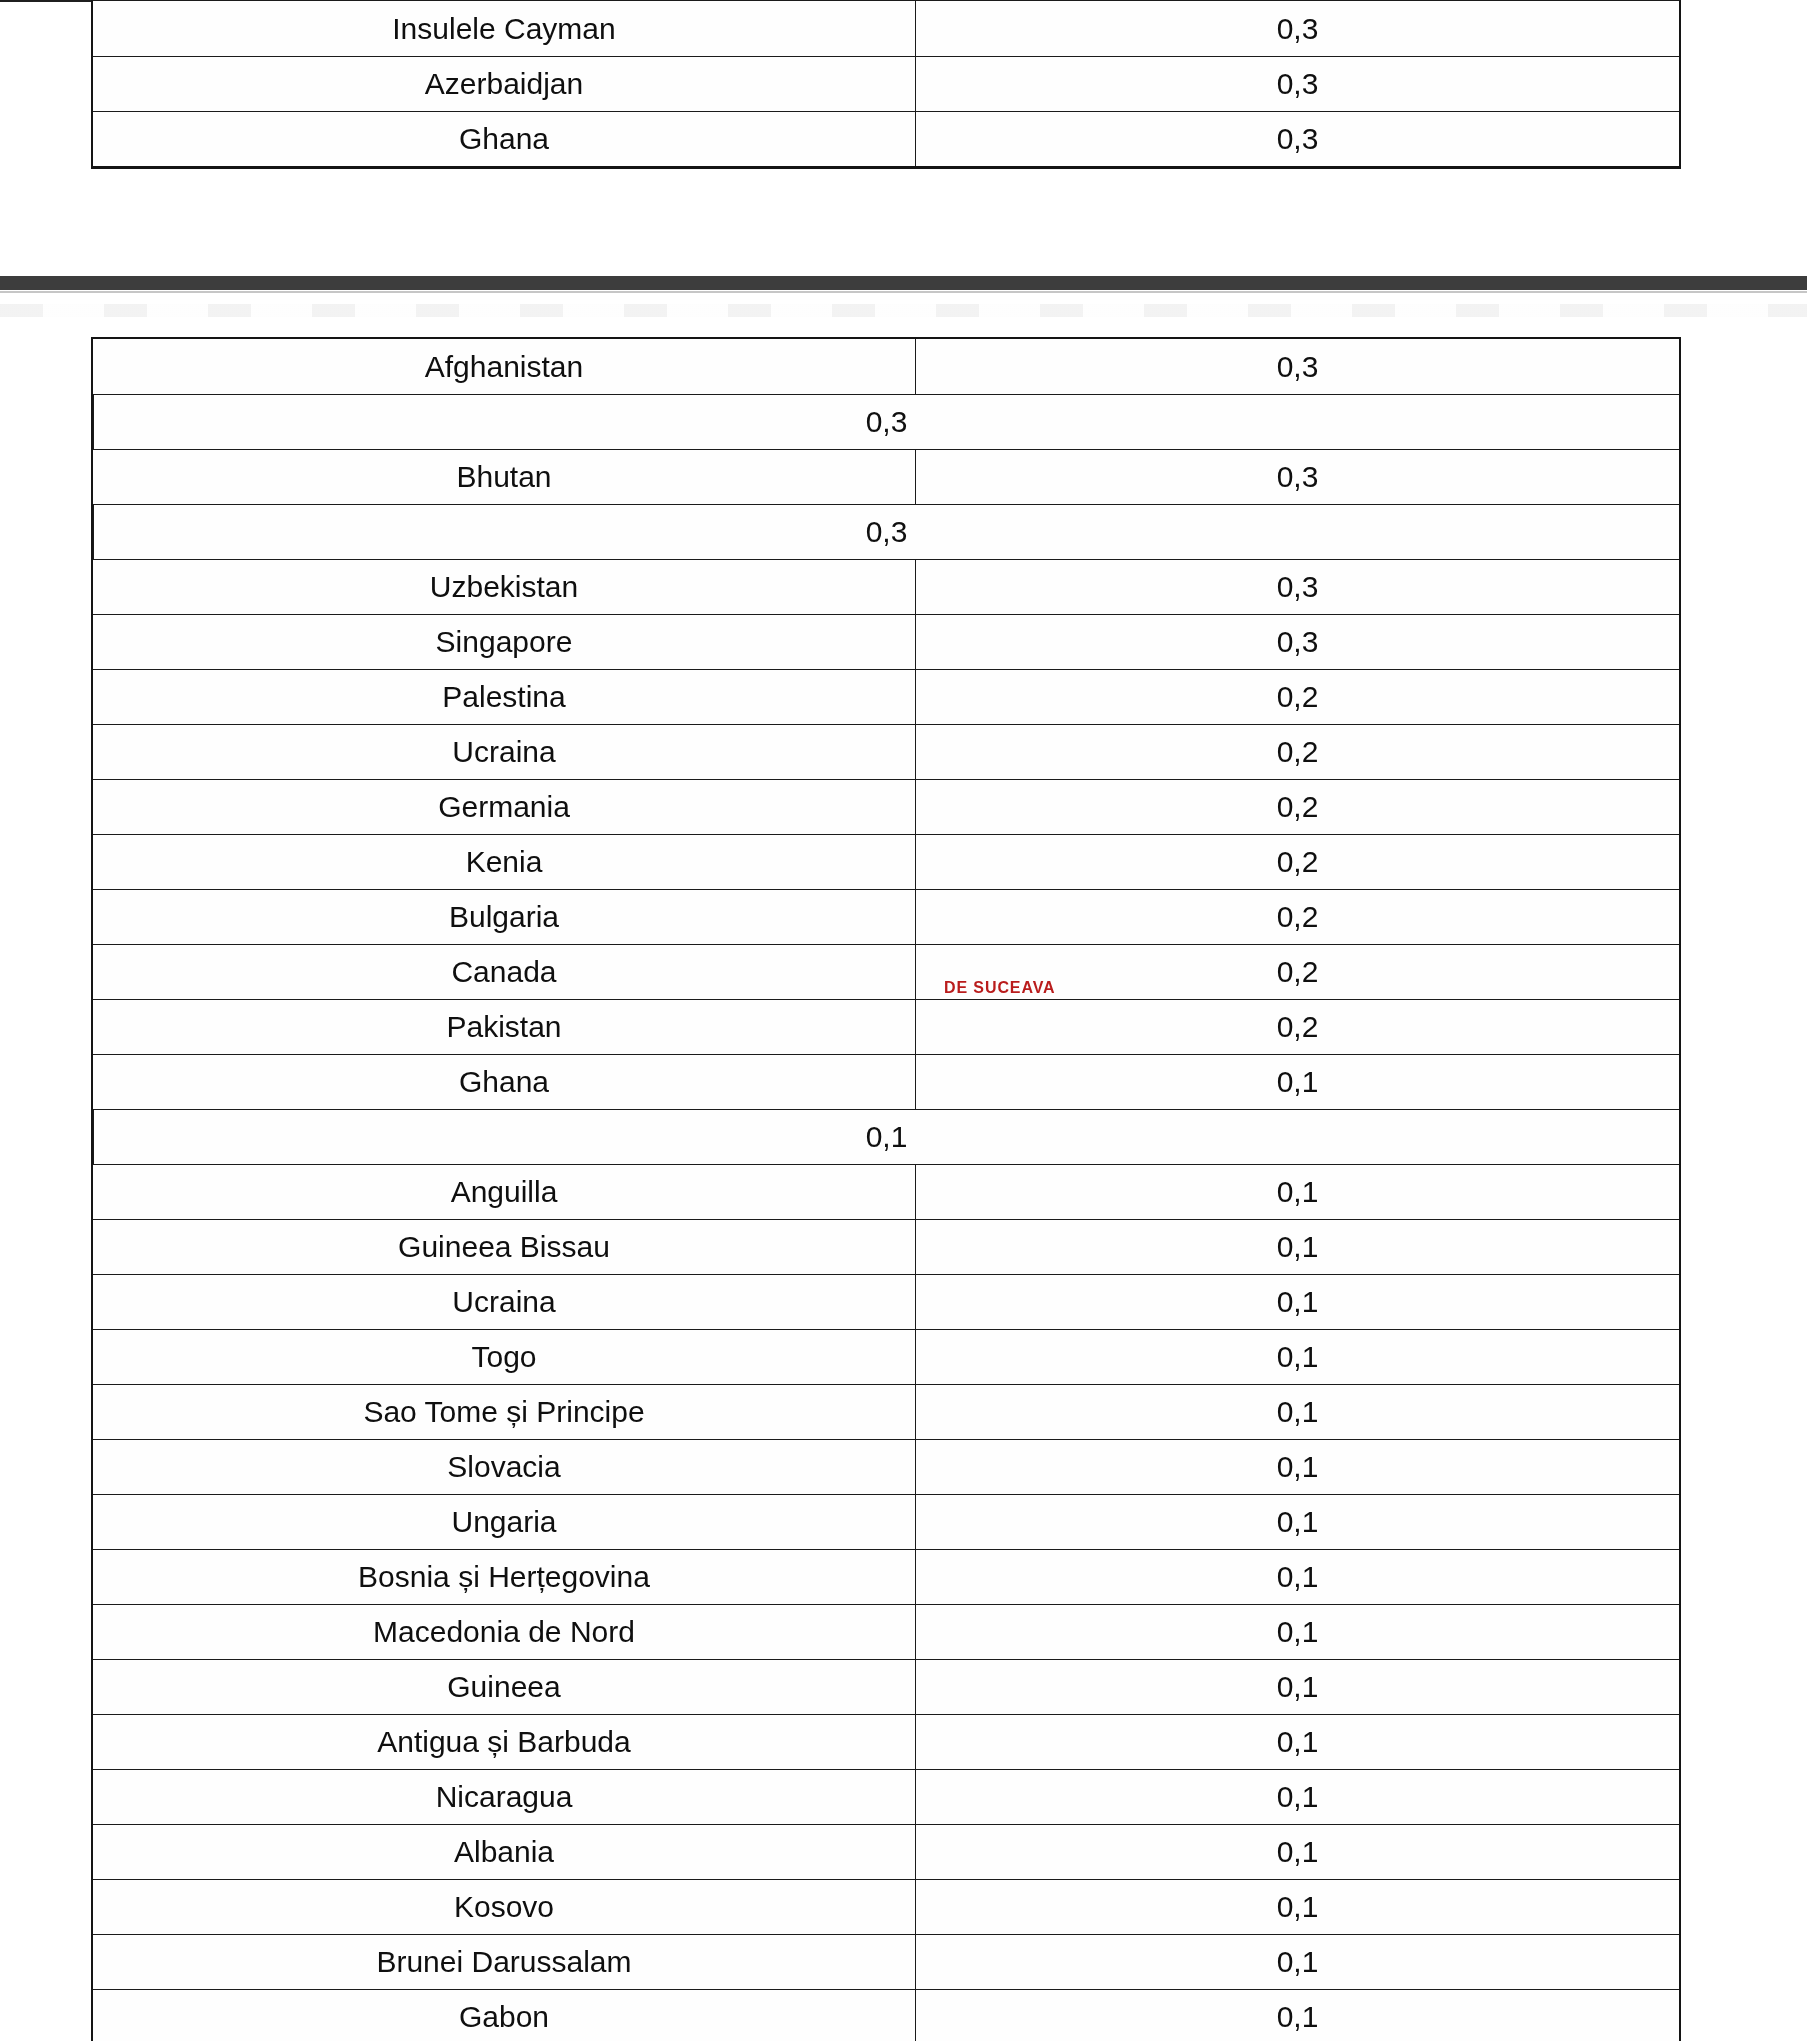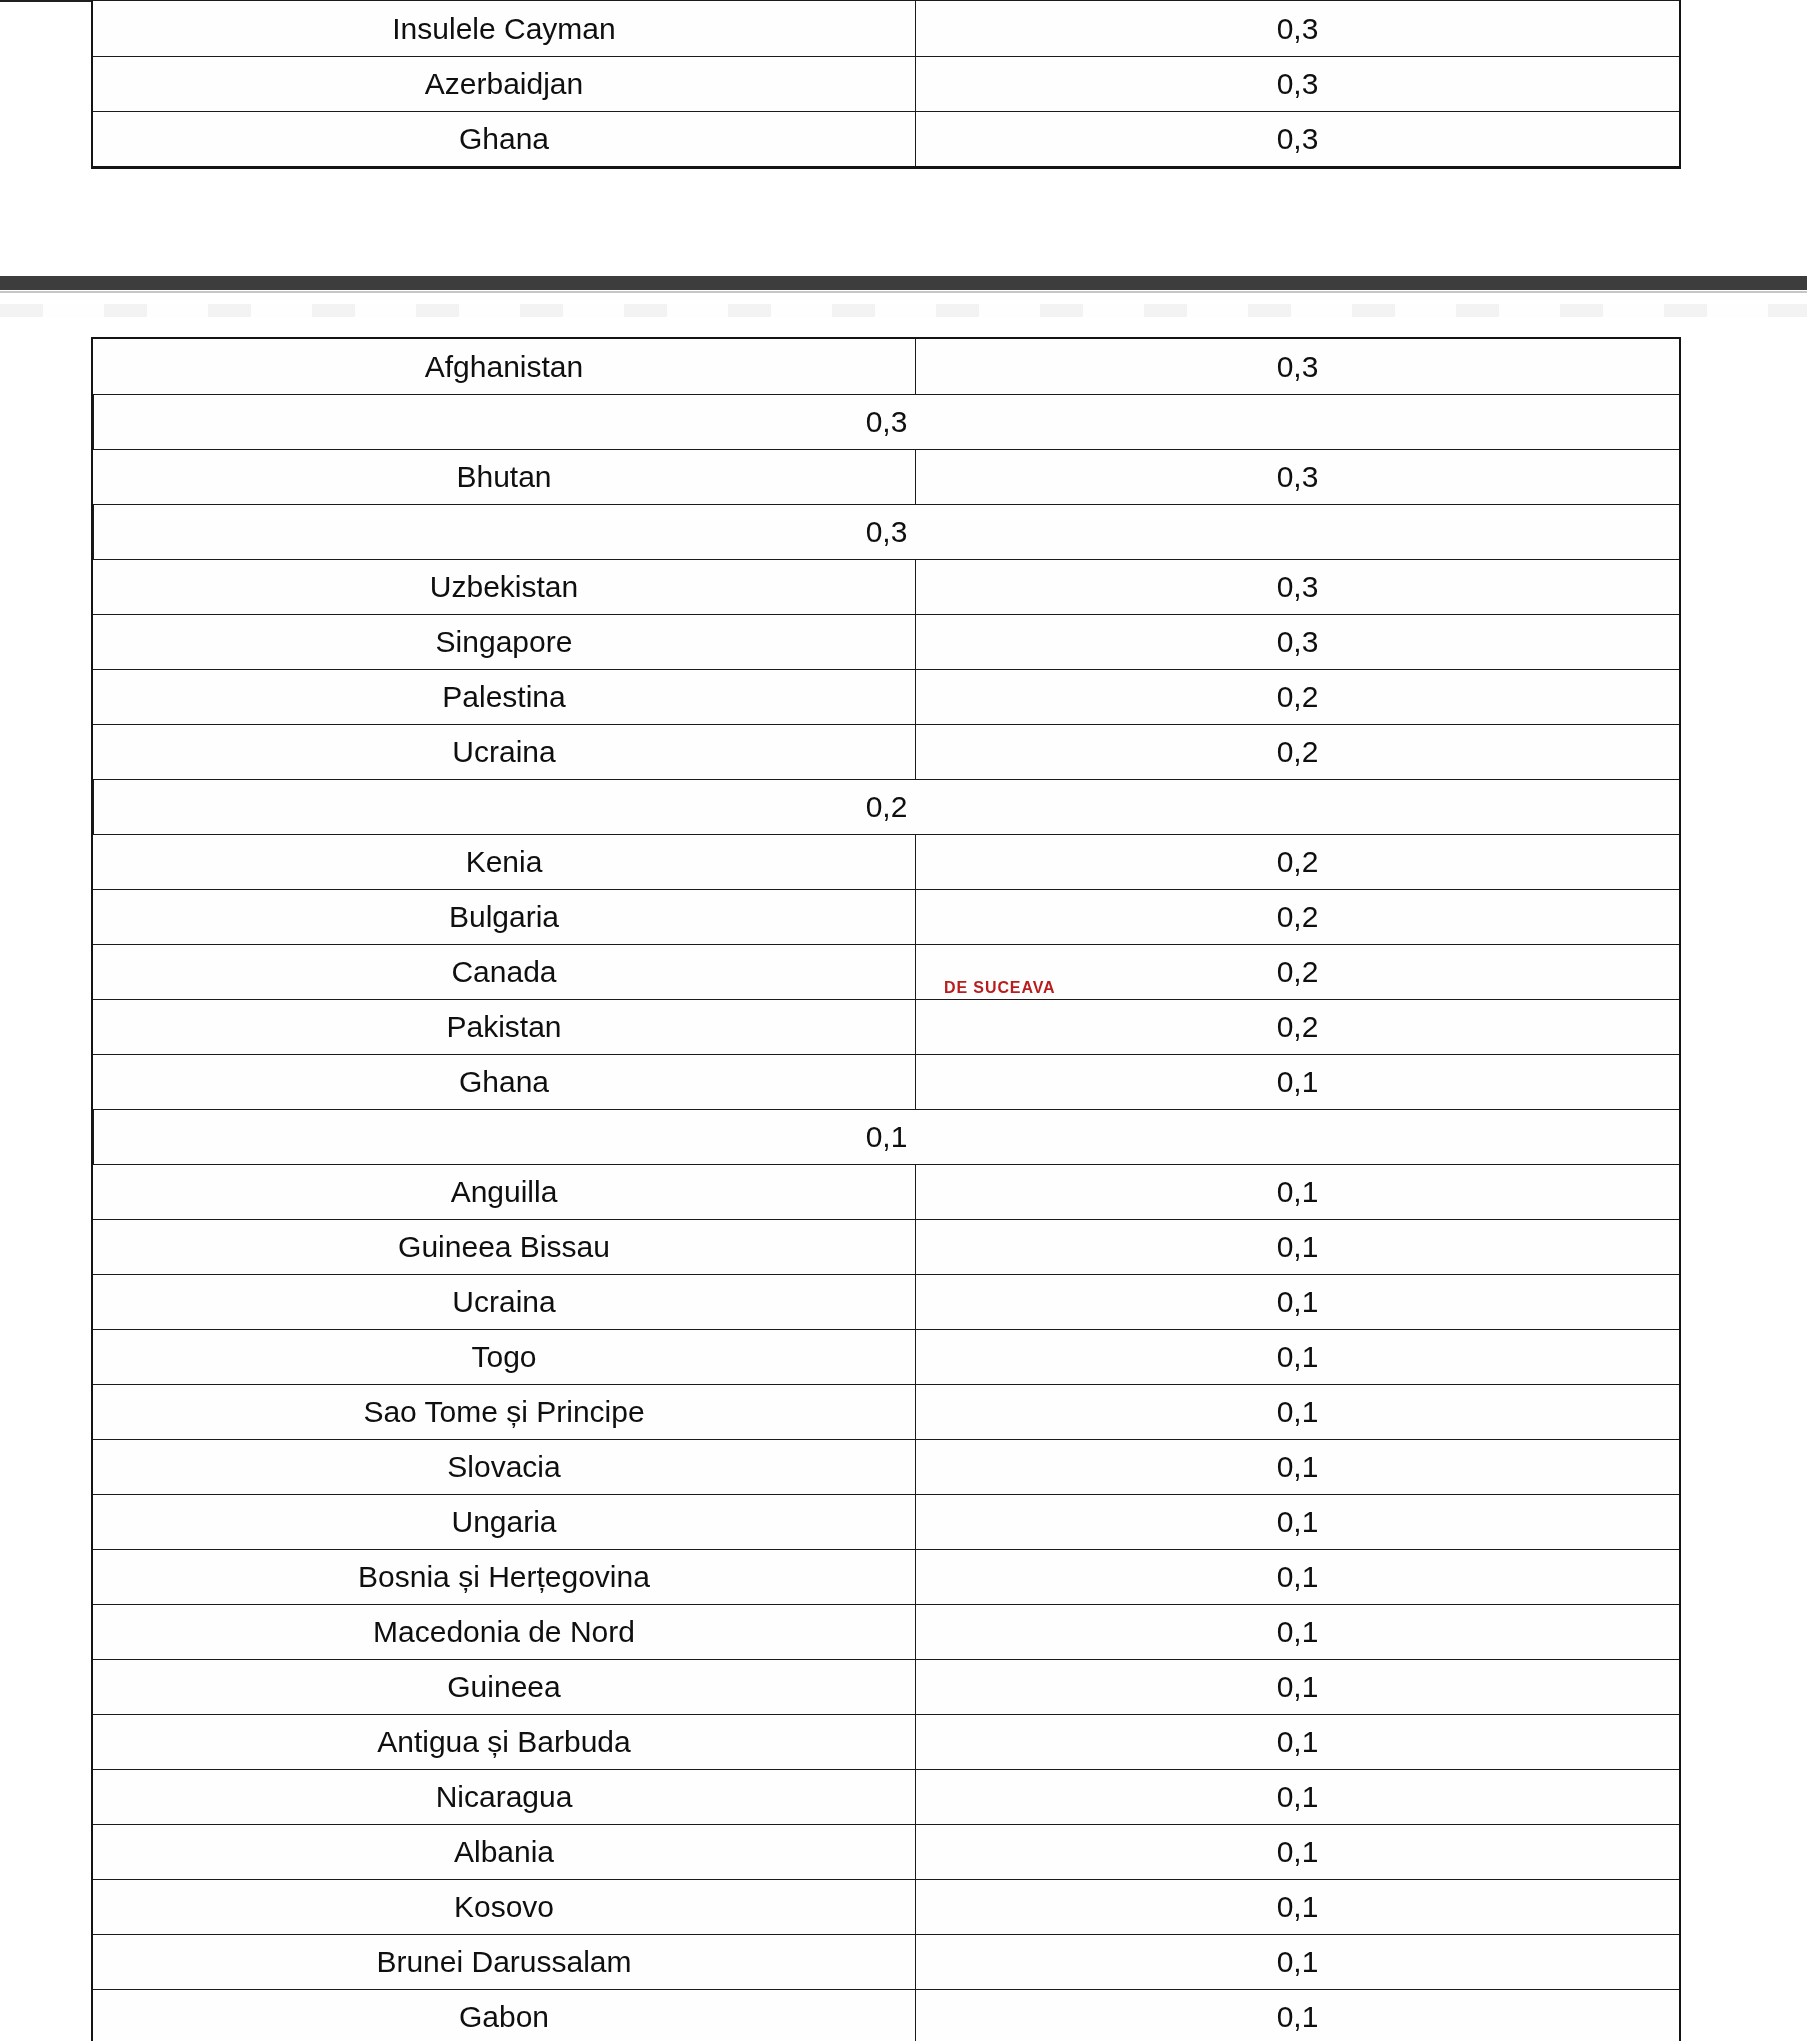--- a/index.html
+++ b/index.html
@@ -143,20 +143,21 @@
     <div class="cell name">Palestina</div>
     <div class="cell value">0,2</div>
   </div>
 
   <div class="row">
     <div class="cell name">Ucraina</div>
     <div class="cell value">0,2</div>
   </div>
 
   <div class="row">
+    <div class="cell name">Germania</div>
     <div class="cell value">0,2</div>
   </div>
 
   <div class="row">
     <div class="cell name">Kenia</div>
     <div class="cell value">0,2</div>
   </div>
 
   <div class="row">
     <div class="cell name">Bulgaria</div>

